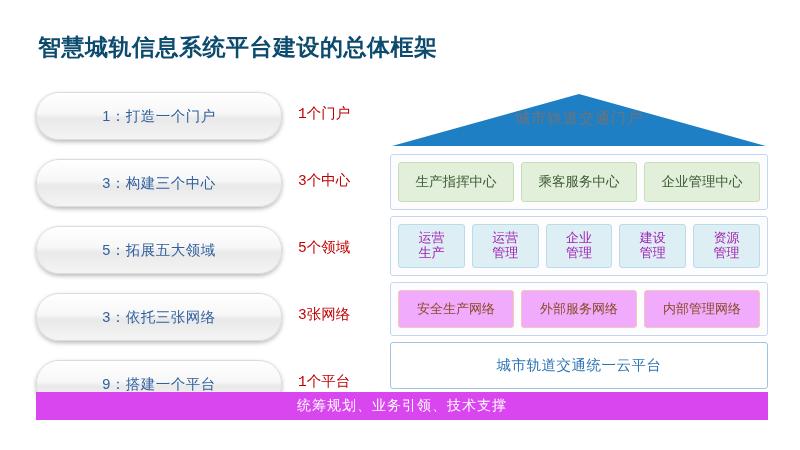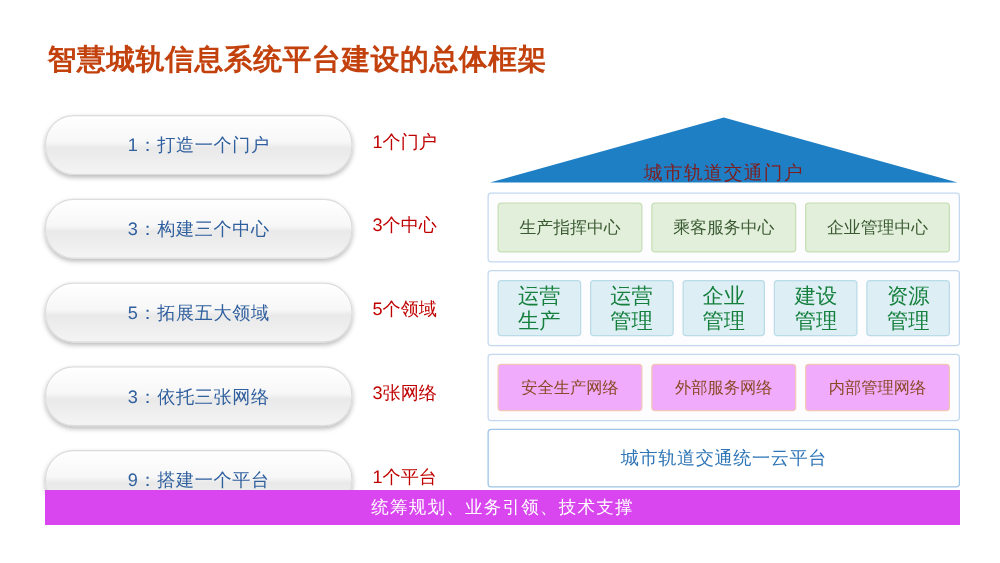--- a/index.html
+++ b/index.html
@@ -18,21 +18,21 @@
     position: relative;
     width: 800px;
     height: 450px;
   }
   .page-title {
     position: absolute;
     left: 38px;
     top: 32px;
     font-size: 23px;
     font-weight: bold;
-    color: #c2410c;
+    color: #0c4a6e;
     letter-spacing: 0.5px;
   }
 
   
   .pill-col {
     position: absolute;
     left: 36px;
     top: 92px;
     width: 250px;
   }
@@ -61,20 +61,21 @@
     letter-spacing: 0.5px;
   }
   .pill-right {
     position: absolute;
     left: 262px;
     top: 12px;
     width: 86px;
     font-size: 14.5px;
     color: #c00000;
     text-align: left;
+    font-family: Liberation Mono, monospace;
   }
 
   
   .diagram {
     position: absolute;
     left: 390px;
     top: 92px;
     width: 378px;
   }
   .roof-wrap {
@@ -83,24 +84,24 @@
     height: 56px;
   }
   .roof-svg {
     position: absolute;
     left: 0;
     top: 0;
   }
   .roof-text {
     position: absolute;
     left: 0;
-    top: 37px;
+    top: 17px;
     width: 378px;
     text-align: center;
-    color: #7f1d1d;
+    color: #737373;
     font-size: 15px;
     letter-spacing: 1px;
   }
 
   .band {
     box-sizing: border-box;
     width: 378px;
     margin-top: 6px;
     border: 1px solid #c3d8ef;
     border-radius: 3px;
@@ -126,23 +127,23 @@
   .band-centers .cell {
     background: #e2efda;
     border: 1px solid #c6dfb4;
     color: #3a5a32;
     min-height: 40px;
     font-size: 13.5px;
   }
   .band-domains .cell {
     background: #ddeef5;
     border: 1px solid #b9dce8;
-    color: #15803d;
+    color: #a21caf;
     min-height: 44px;
-    font-size: 17px;
+    font-size: 13px;
   }
   .band-networks .cell {
     background: #f0abfc;
     border: 1px solid #f2c8b2;
     color: #8a4a26;
     min-height: 38px;
     font-size: 13px;
   }
   .platform {
     box-sizing: border-box;

